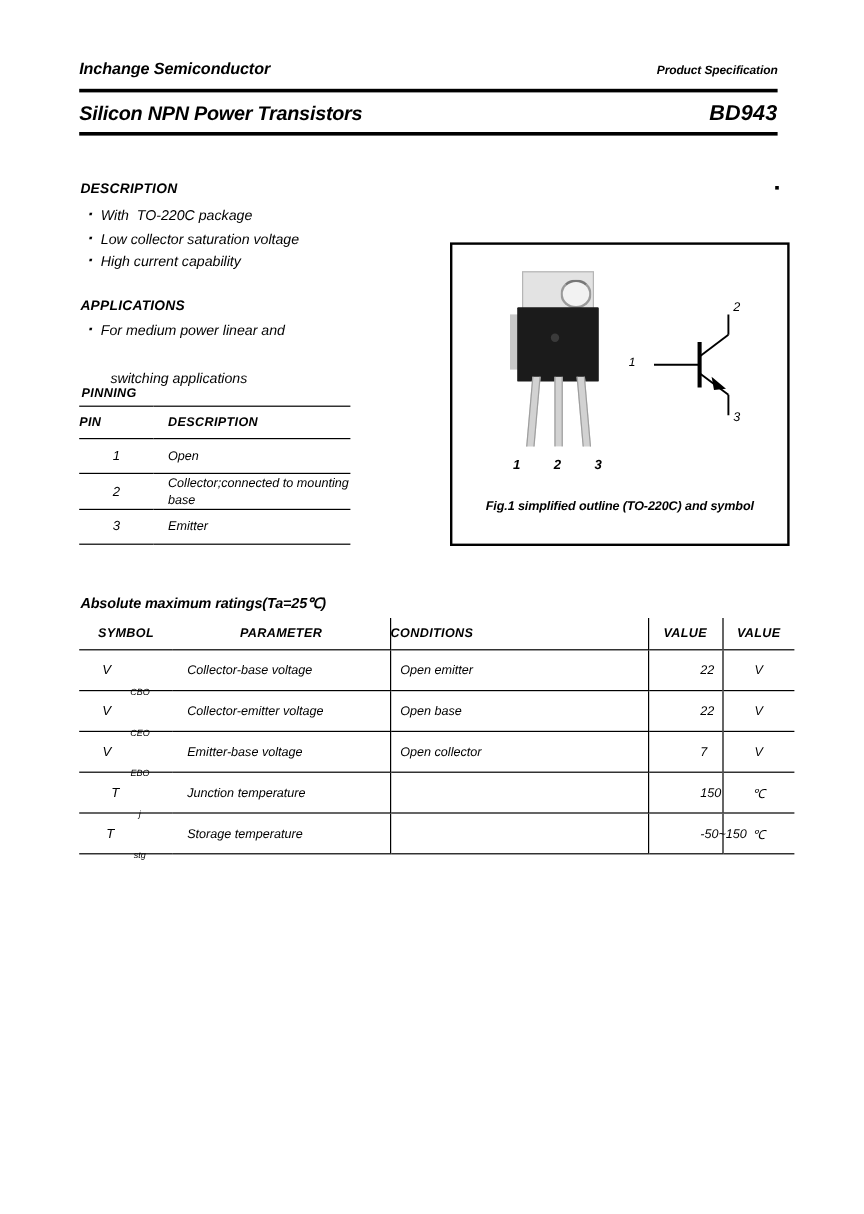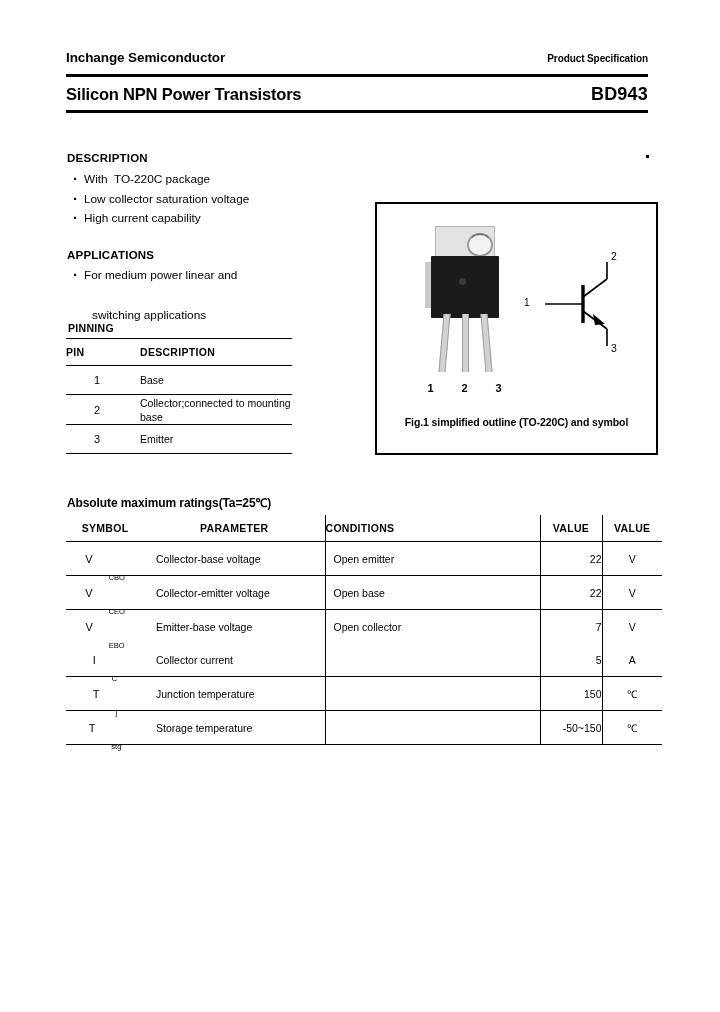--- a/index.html
+++ b/index.html
@@ -13,20 +13,21 @@
     position: relative;
     font-family: "Liberation Sans", sans-serif;
     color: #000000;
     overflow: hidden;
   }
   .page {
     position: absolute;
     left: 0; top: 0;
     width: 720px;
     height: 1012px;
+    font-style: italic;
   }
 
   
   .header-row {
     position: absolute;
     left: 66px; top: 50px;
     width: 582px;
     display: flex;
     justify-content: space-between;
     align-items: baseline;
@@ -292,21 +293,21 @@
     vertical-align: middle;
     height: 33px;
   }
   .th-symbol, .th-param { text-align: center; }
   .th-cond { text-align: left; }
   .th-value, .th-unit { text-align: center; }
 
   .ratings-table .cell-symbol { text-align: center; font-size: 11px; }
   .ratings-table .cell-param  { text-align: left; padding-left: 12px; }
   .ratings-table .cell-cond   { text-align: left; padding-left: 8px; }
-  .ratings-table .cell-value  { text-align: right; }
+  .ratings-table .cell-value  { text-align: left; padding-left: 43px; }
   .ratings-table .cell-unit   { text-align: center; }
 
   
   .ratings-table .vl { border-left: 1.3px solid #000; }
   .ratings-table tr.bt > td, .ratings-table tr.bt > th { border-top: 1.3px solid #000; }
   .ratings-table tr.bb > td { border-bottom: 1.3px solid #000; }
 
   sub {
     font-size: 7.5px;
     vertical-align: baseline;
@@ -350,21 +351,21 @@
   <table class="pin-table">
     <thead>
       <tr class="hline-row">
         <th class="col-pin hline">PIN</th>
         <th class="col-desc hline">DESCRIPTION</th>
       </tr>
     </thead>
     <tbody>
       <tr class="pin-row-1">
         <td class="cell-pin hline">1</td>
-        <td class="cell-desc hline">Base</td>
+        <td class="cell-desc hline">Open</td>
       </tr>
       <tr class="pin-row-2">
         <td class="cell-pin hline">2</td>
         <td class="cell-desc hline">Collector;connected to
 mounting base</td>
       </tr>
       <tr class="pin-row-3">
         <td class="cell-pin hline">3</td>
         <td class="cell-desc hline">Emitter</td>
       </tr>
@@ -450,27 +451,20 @@
         <td class="cell-value vl">22</td>
         <td class="cell-unit vl">V</td>
       </tr>
       <tr class="bt">
         <td class="cell-symbol"><span>V</span><sub>EBO</sub></td>
         <td class="cell-param">Emitter-base voltage</td>
         <td class="cell-cond vl">Open collector</td>
         <td class="cell-value vl">7</td>
         <td class="cell-unit vl">V</td>
       </tr>
-      <tr>
-        <td class="cell-symbol"><span>I</span><sub>C</sub></td>
-        <td class="cell-param">Collector current</td>
-        <td class="cell-cond vl"></td>
-        <td class="cell-value vl">5</td>
-        <td class="cell-unit vl">A</td>
-      </tr>
       <tr class="bt">
         <td class="cell-symbol"><span>T</span><sub>j</sub></td>
         <td class="cell-param">Junction temperature</td>
         <td class="cell-cond vl"></td>
         <td class="cell-value vl">150</td>
         <td class="cell-unit vl">℃</td>
       </tr>
       <tr class="bt bb">
         <td class="cell-symbol"><span>T</span><sub>stg</sub></td>
         <td class="cell-param">Storage temperature</td>

